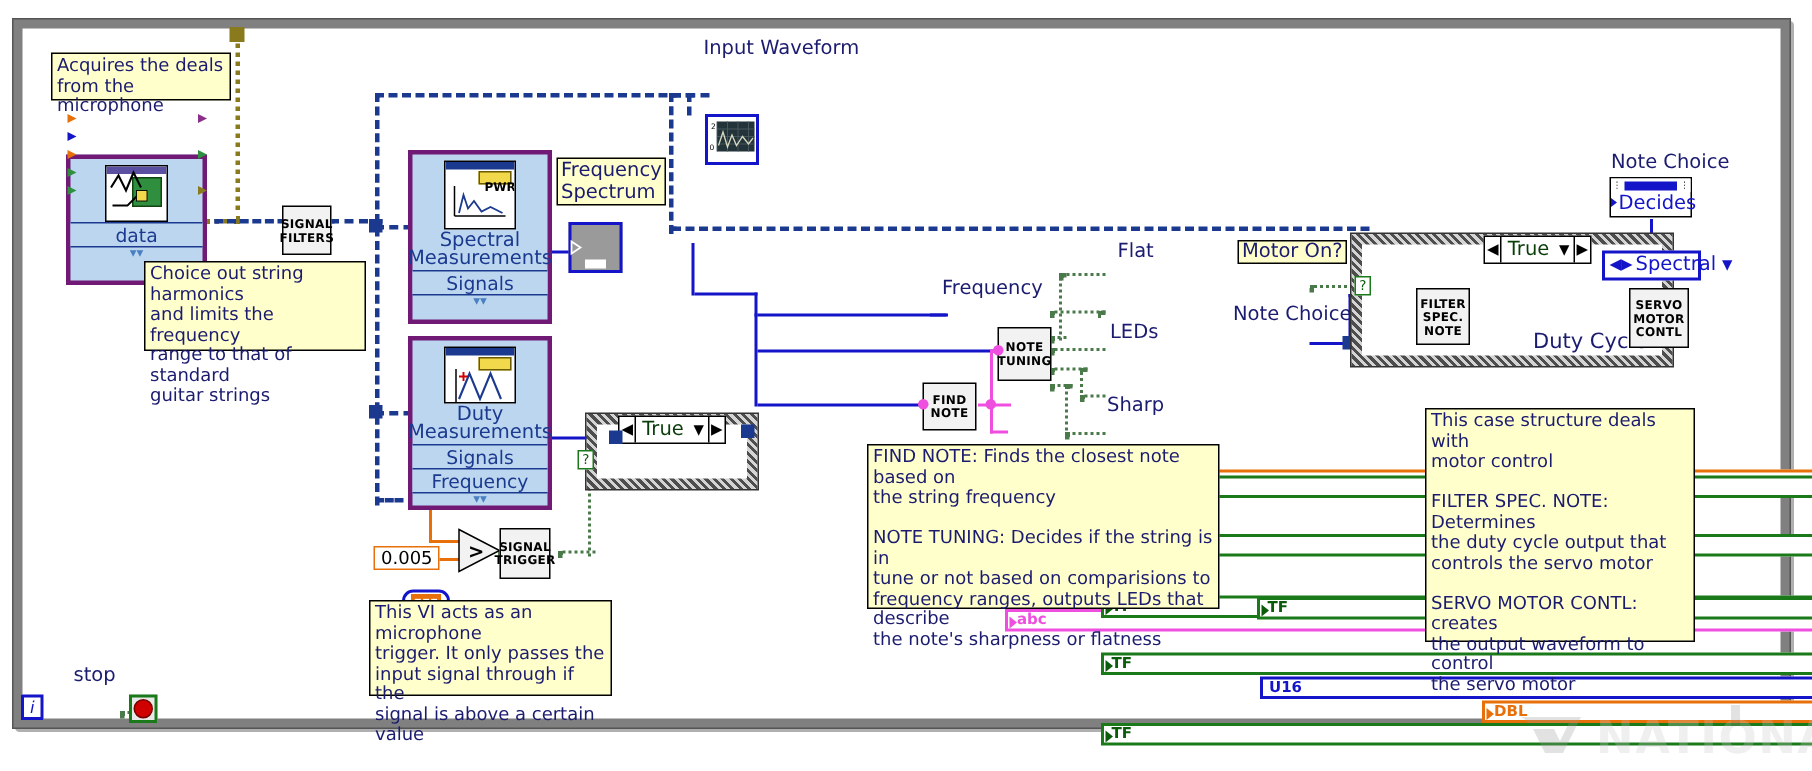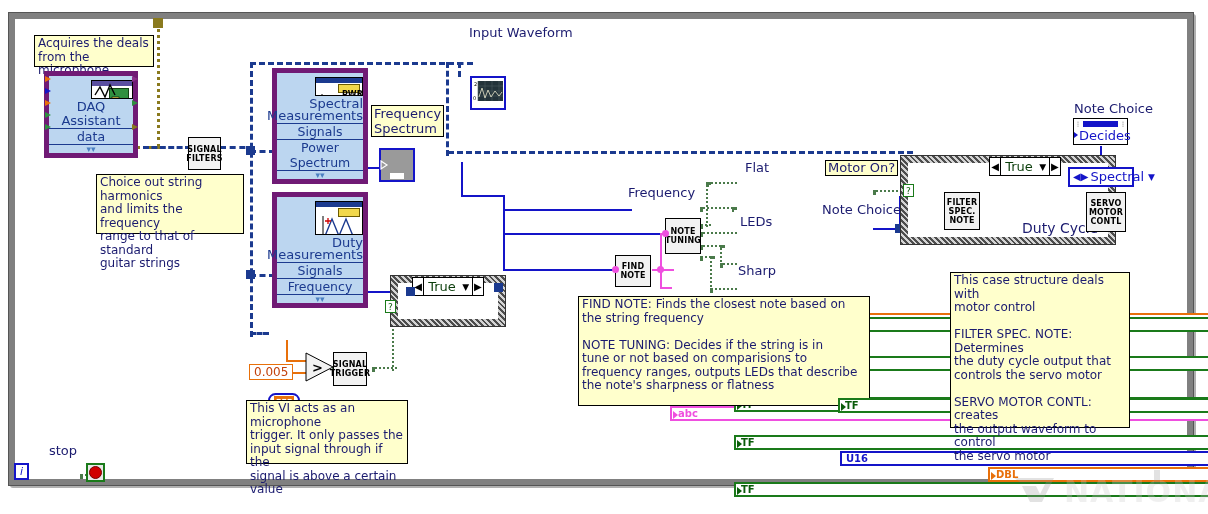--- a/index.html
+++ b/index.html
@@ -18,22 +18,22 @@
 
   
   .comment{background:#ffffcc;border:1px solid #000;color:#1b1b6f;
       font-size:12px;line-height:13.5px;padding:1px 3px;box-sizing:border-box;
       white-space:pre-line;}
   .label-plain{color:#1b1b6f;font-size:13px;line-height:14px;white-space:nowrap;}
   .label-boxed{background:#ffffcc;border:1px solid #000;color:#1b1b6f;
       font-size:13px;line-height:14px;padding:0 2px;white-space:nowrap;}
 
   
-  .xvi{background:#bcd6f0;border:5px solid #701a75;box-sizing:border-box;
-       display:flex;flex-direction:column;align-items:flex-end;}
+  .xvi{background:#bcd6f0;border:3px solid #701a75;box-sizing:border-box;
+       display:flex;flex-direction:column;align-items:center;margin-top:32px;}
   .xvi-icon{width:46px;height:44px;margin-top:4px;background:#ffffff;
        border:1px solid #000;position:relative;overflow:hidden;}
   .xvi-icon .bar{position:absolute;left:0;top:0;width:100%;height:5px;background:#1b3a8f;}
   .xvi-icon .yel{position:absolute;right:2px;top:6px;width:20px;height:7px;background:#f2d84b;border:1px solid #6b5a00;}
   .xvi-name{color:#1b3a8f;font-size:13px;line-height:14px;text-align:center;margin-top:1px;}
   .xvi-term{width:100%;border-top:1px solid #1b3a8f;color:#1b3a8f;font-size:12.5px;
        line-height:15px;text-align:center;background:#bcd6f0;position:relative;}
   .xvi-foot{width:100%;border-top:1px solid #1b3a8f;height:9px;color:#4a7fc1;
        font-size:9px;text-align:center;line-height:8px;}
 
@@ -61,21 +61,21 @@
   .term-abc::before{content:"";position:absolute;left:1px;top:3px;
         border-left:5px solid #ef4fdf;border-top:4px solid transparent;
         border-bottom:4px solid transparent;}
   .term-u16{border:2px solid #1414c8;background:#ffffff;color:#1414c8;
         padding:0 3px 0 4px;height:15px;position:relative;}
   .term-u16::after{content:"";position:absolute;right:-5px;top:3px;
         border-left:5px solid #1414c8;border-top:4px solid transparent;
         border-bottom:4px solid transparent;}
 
   
-  .const-num{border:1px solid #e8700a;background:#ffffff;color:#c2410c;
+  .const-num{border:1px solid #e8700a;background:#ffffff;color:#000000;
         font-size:12px;line-height:14px;padding:0 4px;}
   .case-frame{position:absolute;box-sizing:border-box;
         background:repeating-linear-gradient(45deg,#4d4d4d 0 2px,#d4d4d4 2px 4px);
         border:1px solid #333;}
   .case-inner{position:absolute;background:#ffffff;}
   .case-sel{position:absolute;background:#ffffff;border:1px solid #000;
         height:19px;display:flex;align-items:center;justify-content:space-between;
         box-sizing:border-box;}
   .case-sel .arw{width:12px;text-align:center;color:#000;font-size:10px;
         border-right:1px solid #000;height:100%;line-height:17px;}
@@ -252,21 +252,20 @@
 <div class="xvi abs" style="left:44px;top:71px;width:94px;height:87px;">
   <div class="xvi-icon" style="width:40px;height:36px;">
     <div class="bar" style="background:#5a4fa0;"></div>
     <div class="yel" style="top:7px;right:3px;width:18px;height:18px;background:#2f8f3f;border-color:#114411;"></div>
     <svg width="40" height="36" style="position:absolute;left:0;top:0;">
       <path d="M3 14 L8 6 L13 16 L18 4 L23 14" stroke="#000" fill="none" stroke-width="1.4"></path>
       <path d="M4 26 L14 26 L20 20" stroke="#000" fill="none" stroke-width="1.2"></path>
       <rect x="20" y="16" width="7" height="7" fill="#f2d84b" stroke="#000" stroke-width=".6"></rect>
     </svg>
   </div>
-  <div class="xvi-name">DAQ Assistant</div>
   <div class="xvi-term">data</div>
   <div class="xvi-foot">▾▾</div>
 </div>
 
 <svg class="abs" style="left:44px;top:74px;" width="10" height="62">
   <polygon points="1,2 7,5 1,8" fill="#e8700a"></polygon>
   <polygon points="1,14 7,17 1,20" fill="#1414c8"></polygon>
   <polygon points="1,26 7,29 1,32" fill="#e8700a"></polygon>
   <polygon points="1,38 7,41 1,44" fill="#2f8f3f"></polygon>
   <polygon points="1,50 7,53 1,56" fill="#2f8f3f"></polygon>
@@ -292,21 +291,20 @@
     <svg width="46" height="44" style="position:absolute;left:0;top:0;">
       <text x="26" y="19" font-size="8" font-family="DejaVu Sans" font-weight="bold">PWR</text>
       <path d="M6 36 L6 16" stroke="#000" stroke-width="1"></path>
       <path d="M6 36 L40 36" stroke="#000" stroke-width="1"></path>
       <path d="M9 34 L12 22 L15 31 L19 26 L24 33 L30 30 L38 34" stroke="#1b3a8f" fill="none" stroke-width="1.2"></path>
     </svg>
   </div>
   <div class="xvi-name">Spectral</div>
   <div class="xvi-name" style="margin-top:-2px;">Measurements</div>
   <div class="xvi-term">Signals</div>
-  <div class="xvi-term">Power Spectrum</div>
   <div class="xvi-foot">▾▾</div>
 </div>
 
 <div class="xvi abs" style="left:272px;top:192px;width:96px;height:116px;">
   <div class="xvi-icon">
     <div class="bar"></div>
     <div class="yel"></div>
     <svg width="46" height="44" style="position:absolute;left:0;top:0;">
       <path d="M7 38 L7 14" stroke="#000" stroke-width="1"></path>
       <path d="M7 38 L41 38" stroke="#000" stroke-width="1"></path>
@@ -387,21 +385,21 @@
 
 <div class="label-plain abs" style="left:745px;top:161px;">Flat</div>
 <div class="term term-tf abs" style="left:734px;top:176px;">TF</div>
 <div class="term term-tf abs" style="left:734px;top:200px;">TF</div>
 <div class="label-plain abs" style="left:740px;top:215px;">LEDs</div>
 <div class="term term-tf abs" style="left:734px;top:226px;">TF</div>
 <div class="term term-tf abs" style="left:734px;top:249px;">TF</div>
 <div class="label-plain abs" style="left:738px;top:264px;">Sharp</div>
 <div class="term term-tf abs" style="left:734px;top:281px;">TF</div>
 
-<div class="comment abs" style="left:578px;top:296px;width:292px;height:110px;">FIND NOTE: Finds the closest note based on
+<div class="comment abs" style="left:578px;top:296px;width:235px;height:110px;">FIND NOTE: Finds the closest note based on
 the string frequency
 
 NOTE TUNING:  Decides if the string is in
 tune or not based on comparisions to
 frequency ranges,  outputs LEDs that describe
 the note's sharpness or flatness</div>
 
 <div class="label-boxed abs" style="left:825px;top:160px;">Motor On?</div>
 <div class="term term-tf abs" style="left:838px;top:182px;">TF</div>
 

